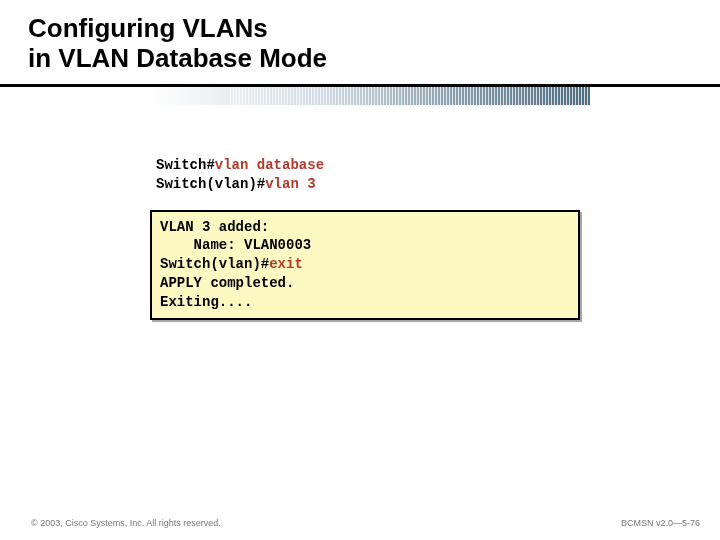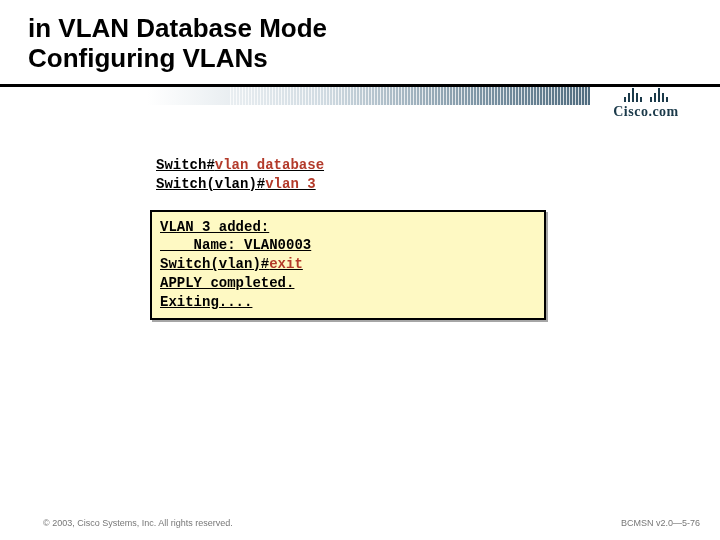--- a/index.html
+++ b/index.html
@@ -75,22 +75,21 @@
   .logo-text {
     font-family: "Times New Roman", serif;
     font-weight: bold;
     font-size: 14px;
     letter-spacing: 0.5px;
     color: #1b3a4a;
     margin-top: 2px;
   }
   .content {
     margin: 48px 0 0 150px;
-    width: 396px;
-    text-decoration: underline;
+    width: 430px;
   }
   .mono {
     font-family: "Courier New", monospace;
     font-weight: bold;
     font-size: 14px;
     line-height: 1.35;
     color: #000;
     white-space: pre;
   }
   .hl { color: #b33a2a; }
@@ -98,56 +97,40 @@
   .block2 {
     border: 2px solid #000;
     background: #fef9c3;
     padding: 6px 8px;
     margin-top: 14px;
     box-shadow: 2px 2px 0 rgba(0,0,0,0.35);
   }
   .footer {
     position: absolute;
     bottom: 12px;
-    left: 43px;
+    left: 31px;
     right: 20px;
     display: flex;
     justify-content: space-between;
     font-size: 9px;
     color: #777;
   }
 </style>
 </head>
 <body>
 
 <div class="title">
+  <div>Configuring VLANs</div>
   <div>in VLAN Database Mode</div>
-  <div>Configuring VLANs</div>
 </div>
 
 <div class="divider-bar">
   <div class="divider-underline"></div>
   <div class="divider-grad"></div>
   <div class="divider-stripes"></div>
-  <div class="logo-wrap">
-    <div class="logo-bars">
-      <span style="height:5px"></span>
-        <span style="height:9px"></span>
-        <span style="height:14px"></span>
-      <span style="height:9px"></span>
-        <span style="height:5px"></span>
-      <span style="height:0px;background:none;width:4px"></span>
-      <span style="height:5px"></span>
-        <span style="height:9px"></span>
-        <span style="height:14px"></span>
-      <span style="height:9px"></span>
-        <span style="height:5px"></span>
-    </div>
-    <div class="logo-text">Cisco.com</div>
-  </div>
 </div>
 
 <div class="content">
   <div class="mono block1"><span>Switch#</span><span class="hl">vlan database</span>
 <span>Switch(vlan)#</span><span class="hl">vlan 3</span></div>
 
   <div class="mono block2"><span>VLAN 3 added:</span>
 <span>    Name: VLAN0003</span>
 <span>Switch(vlan)#</span><span class="hl">exit</span>
 <span>APPLY completed.</span>

